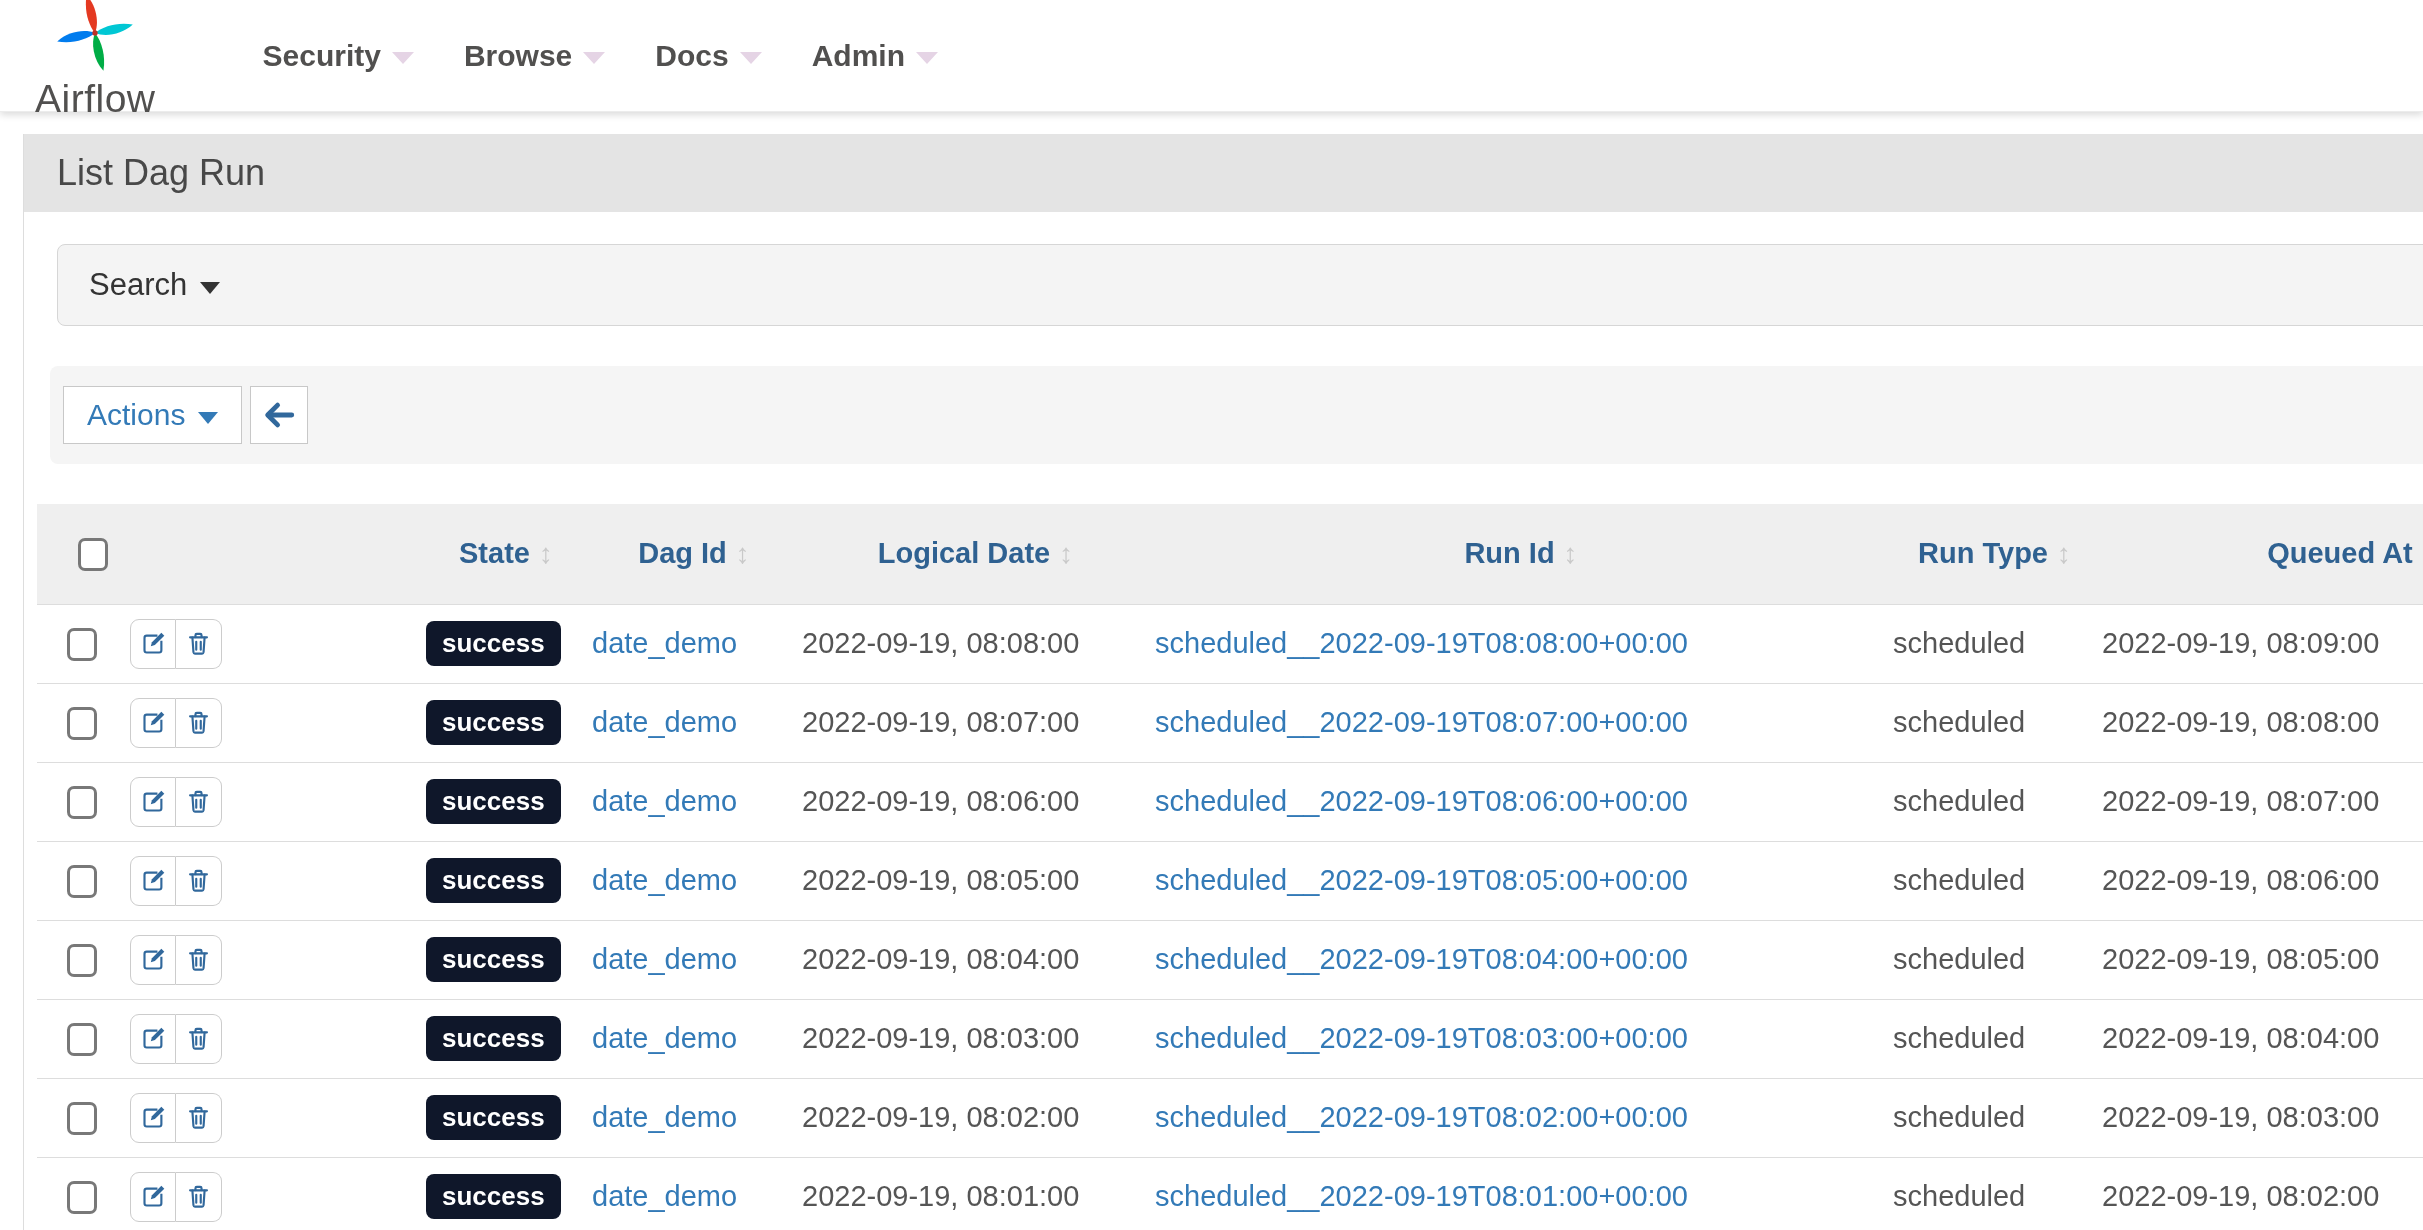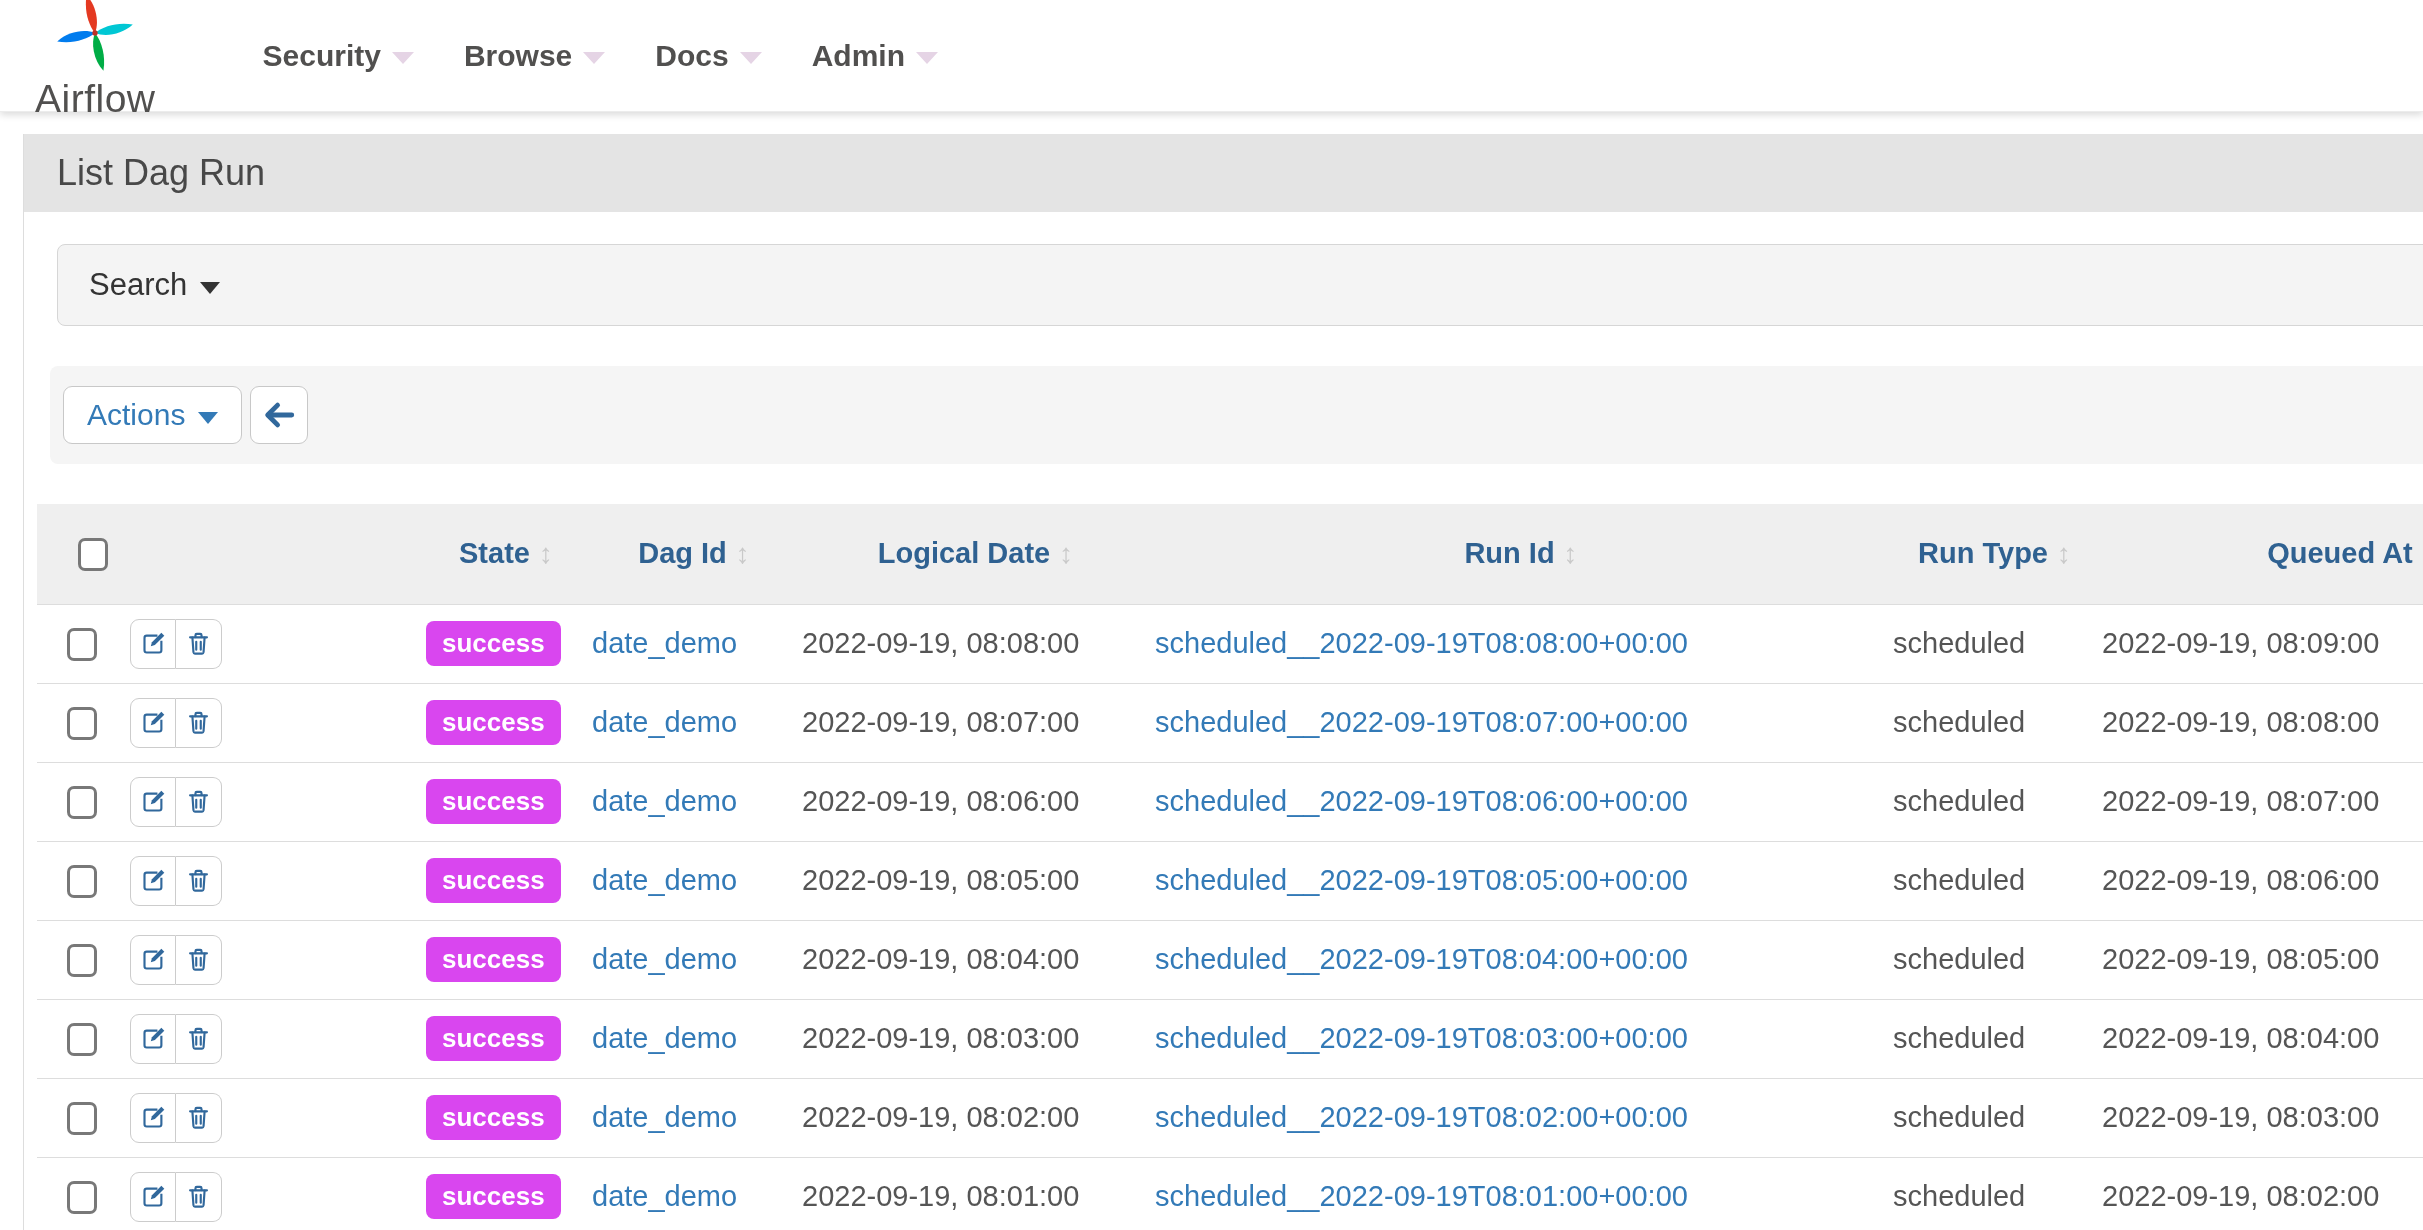--- a/index.html
+++ b/index.html
@@ -48,21 +48,21 @@
     border-top: 12px solid #333;
   }
 
   
   .actions-bar {
     margin-top: 40px; margin-left: 13px; width: 2500px; height: 98px;
     background: #f5f5f5; border-radius: 8px;
     display: flex; align-items: center; padding-left: 13px; gap: 8px;
   }
   .btn {
-    background: #fff; border: 1px solid #c8c8c8; border-radius: 9px; height: 58px;
+    background: #fff; border: 1px solid #c8c8c8; border-radius: 0; height: 58px;
     display: inline-flex; align-items: center; justify-content: center;
     color: #337ab7; font-size: 30px; cursor: pointer;
   }
   .btn-actions { padding: 0 23px; gap: 13px; }
   .btn-caret {
     width: 0; height: 0; margin-top: 5px;
     border-left: 10px solid transparent; border-right: 10px solid transparent;
     border-top: 12px solid #337ab7;
   }
   .btn-back { width: 58px; }
@@ -97,21 +97,21 @@
     background: #fff; cursor: pointer; display: inline-block; vertical-align: middle;
   }
   .row-btn-group { display: inline-flex; }
   .row-btn {
     width: 46px; height: 50px; background: #fff; border: 1px solid #ccc;
     display: inline-flex; align-items: center; justify-content: center; cursor: pointer;
   }
   .row-btn.first { border-radius: 9px 0 0 9px; }
   .row-btn.last  { border-radius: 0 9px 9px 0; border-left: none; }
   .state-badge {
-    display: inline-block; background: #d946ef; color: #fff; font-weight: bold;
+    display: inline-block; background: #0f172a; color: #fff; font-weight: bold;
     font-size: 26px; padding: 7px 16px; border-radius: 8px;
   }
 </style>
 </head>
 <body>
 
 <div class="navbar">
   <div class="brand">
     <svg viewBox="0 0 100 100">
       <g>

